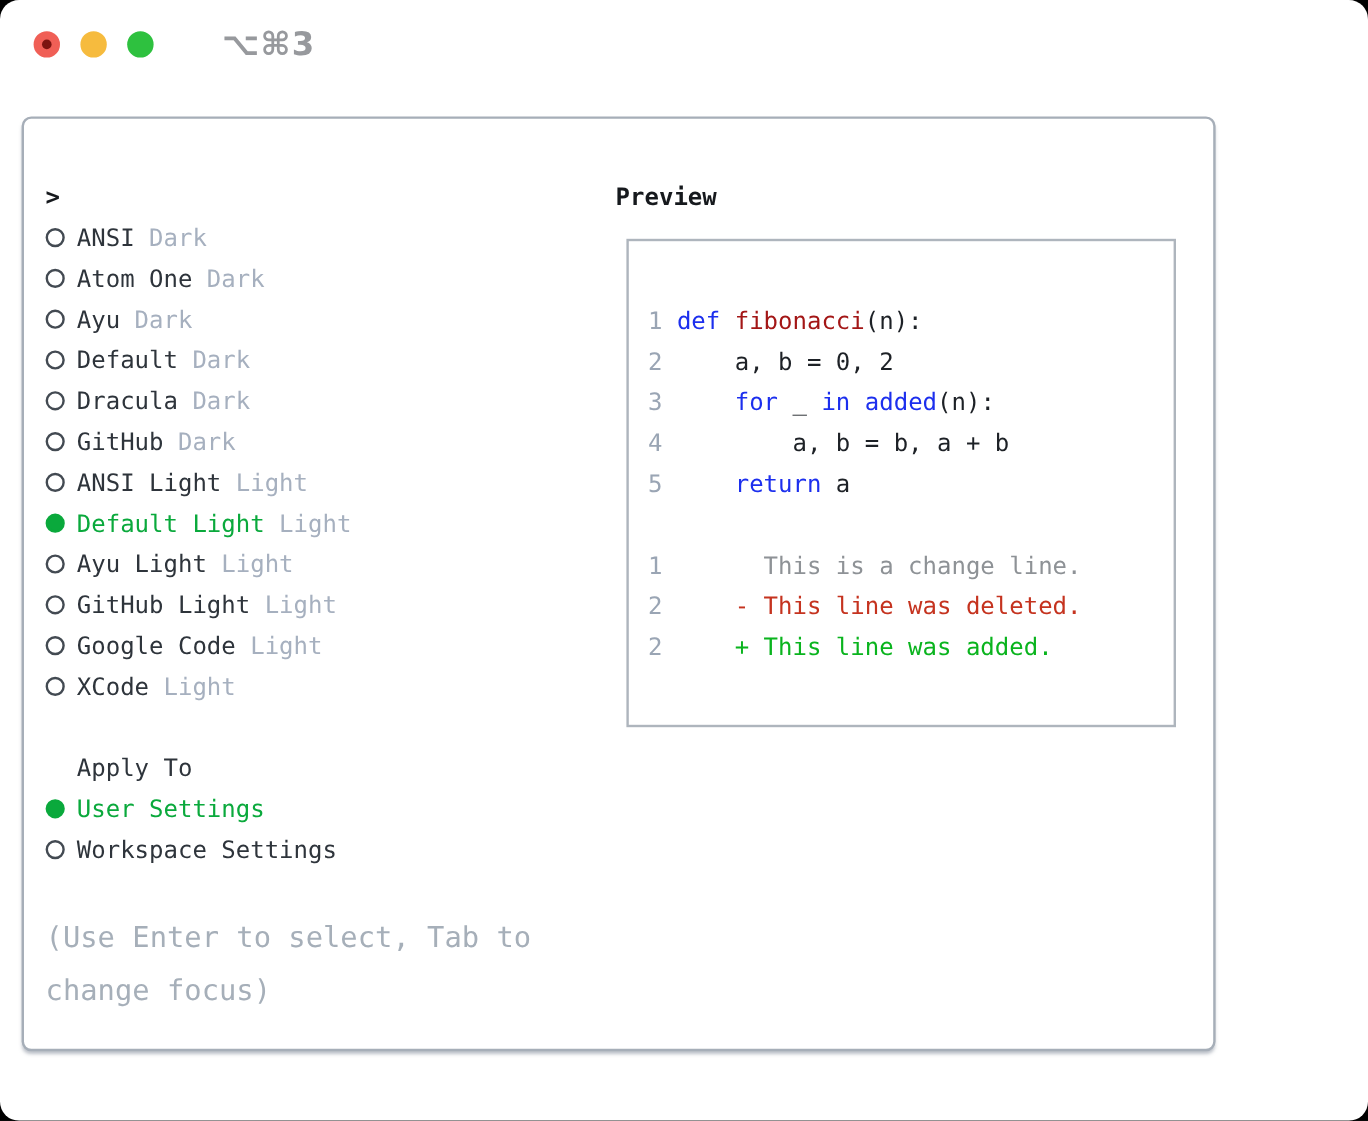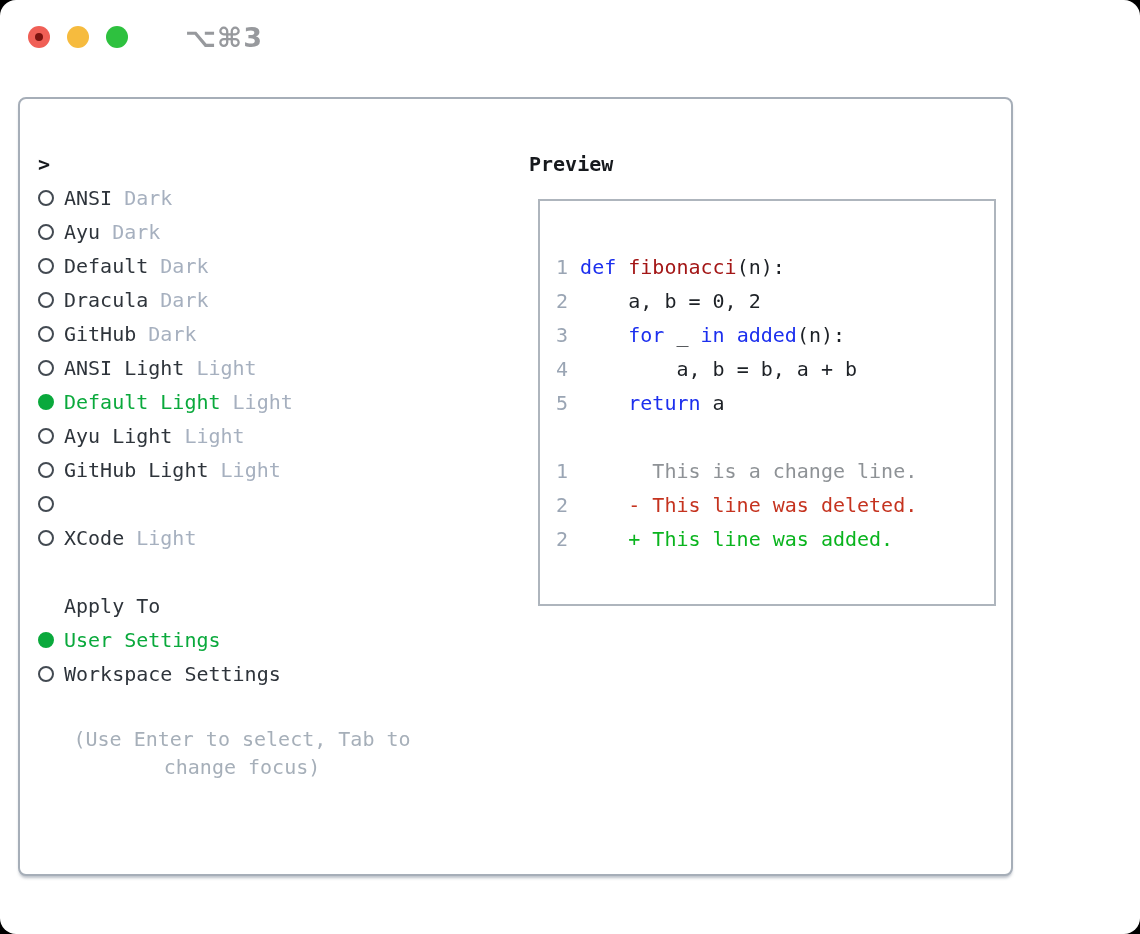--- a/index.html
+++ b/index.html
@@ -17,32 +17,32 @@
   .light-dot{position:absolute;left:7px;top:7px;width:8px;height:8px;border-radius:50%;background:#7c1410;}
   .shortcut{margin-left:40px;font-size:27px;font-weight:bold;color:#97999d;font-family:"DejaVu Sans",sans-serif;letter-spacing:1px;}
   
   .panel{
     position:absolute;left:18px;top:97px;width:995px;height:779px;
     border:2px solid var(--border-gray);border-radius:8px;box-sizing:border-box;
     box-shadow:0 3px 3px -1px rgba(120,130,145,.5);
     background:#fff;
   }
   .col-left{position:absolute;left:18px;top:48px;width:452px;}
-  .col-right{position:absolute;left:509px;top:48px;}
+  .col-right{position:absolute;left:493px;top:48px;}
   .row{display:flex;height:34px;line-height:34px;font-size:20px;color:var(--text-dark);}
   .marker{width:26px;flex:none;}
   .prompt{font-weight:bold;color:#16191d;}
   .bold{font-weight:bold;color:#16191d;}
   .radio{display:inline-block;width:12px;height:12px;border:2px solid #434a52;border-radius:50%;margin-top:9px;box-sizing:content-box;background:transparent;}
   .radio.sel{background:var(--selected-green);border-color:var(--selected-green);}
   .label{white-space:pre;}
   .label .tag{color:var(--tag-gray);}
   .label.sel-green{color:var(--selected-green);}
   .spacer{height:34px;}
-  .help{font-size:20px;line-height:28px;color:var(--help-gray);max-width:408px;text-align:center;}
+  .help{font-size:24px;line-height:44px;color:var(--help-gray);max-width:408px;}
   
   .preview-title{height:34px;line-height:34px;font-size:20px;font-weight:bold;color:#16191d;}
   .preview-box{
     margin:18px 0 0 9px;width:458px;height:407px;
     border:2px solid #aeb5bd;box-sizing:border-box;
     padding:49px 0 0 16px;background:#fff;
   }
   .cl{white-space:pre;height:34px;line-height:34px;font-size:20px;color:var(--text-dark);}
   #diff-block{margin-top:34px;}
   .seg-lineno{color:var(--lineno-gray);}
@@ -74,20 +74,24 @@
         <span class="marker prompt">&gt;</span>
       </div>
 
       <div id="theme-list">
           <div class="row">
             <span class="marker"><span class="radio"></span></span>
             <span class="label">ANSI <span class="tag">Dark</span></span>
           </div>
           <div class="row">
             <span class="marker"><span class="radio"></span></span>
+            <span class="label">Atom One <span class="tag">Dark</span></span>
+          </div>
+          <div class="row">
+            <span class="marker"><span class="radio"></span></span>
             <span class="label">Ayu <span class="tag">Dark</span></span>
           </div>
           <div class="row">
             <span class="marker"><span class="radio"></span></span>
             <span class="label">Default <span class="tag">Dark</span></span>
           </div>
           <div class="row">
             <span class="marker"><span class="radio"></span></span>
             <span class="label">Dracula <span class="tag">Dark</span></span>
           </div>
@@ -106,20 +110,21 @@
           <div class="row">
             <span class="marker"><span class="radio"></span></span>
             <span class="label">Ayu Light <span class="tag">Light</span></span>
           </div>
           <div class="row">
             <span class="marker"><span class="radio"></span></span>
             <span class="label">GitHub Light <span class="tag">Light</span></span>
           </div>
           <div class="row">
             <span class="marker"><span class="radio"></span></span>
+            <span class="label">Google Code <span class="tag">Light</span></span>
           </div>
           <div class="row">
             <span class="marker"><span class="radio"></span></span>
             <span class="label">XCode <span class="tag">Light</span></span>
           </div>
         </div>
 
       <div class="spacer"></div>
 
       <div class="row">

